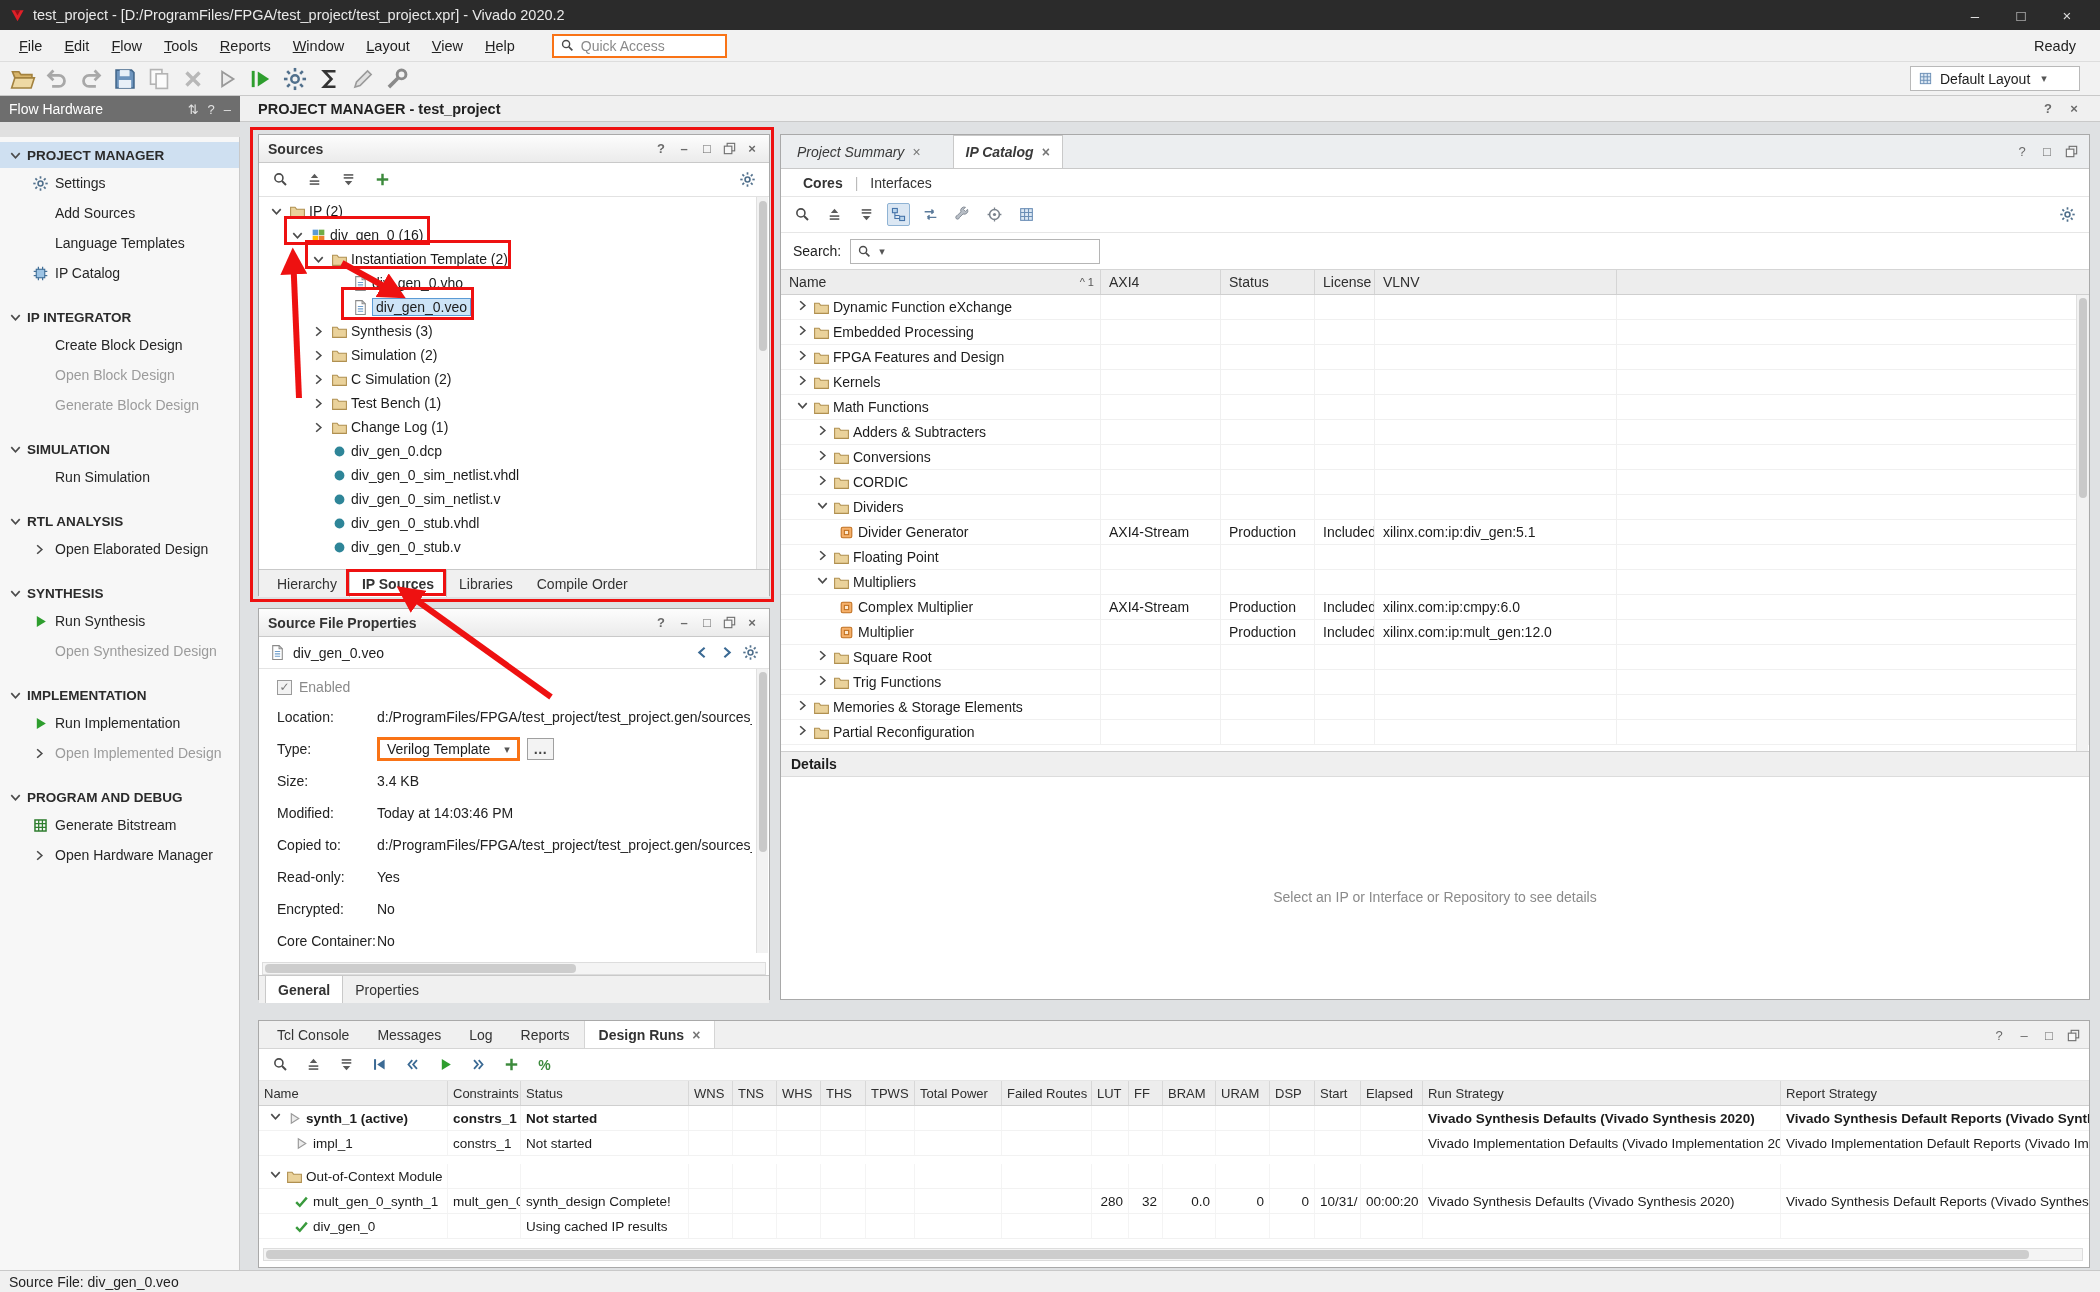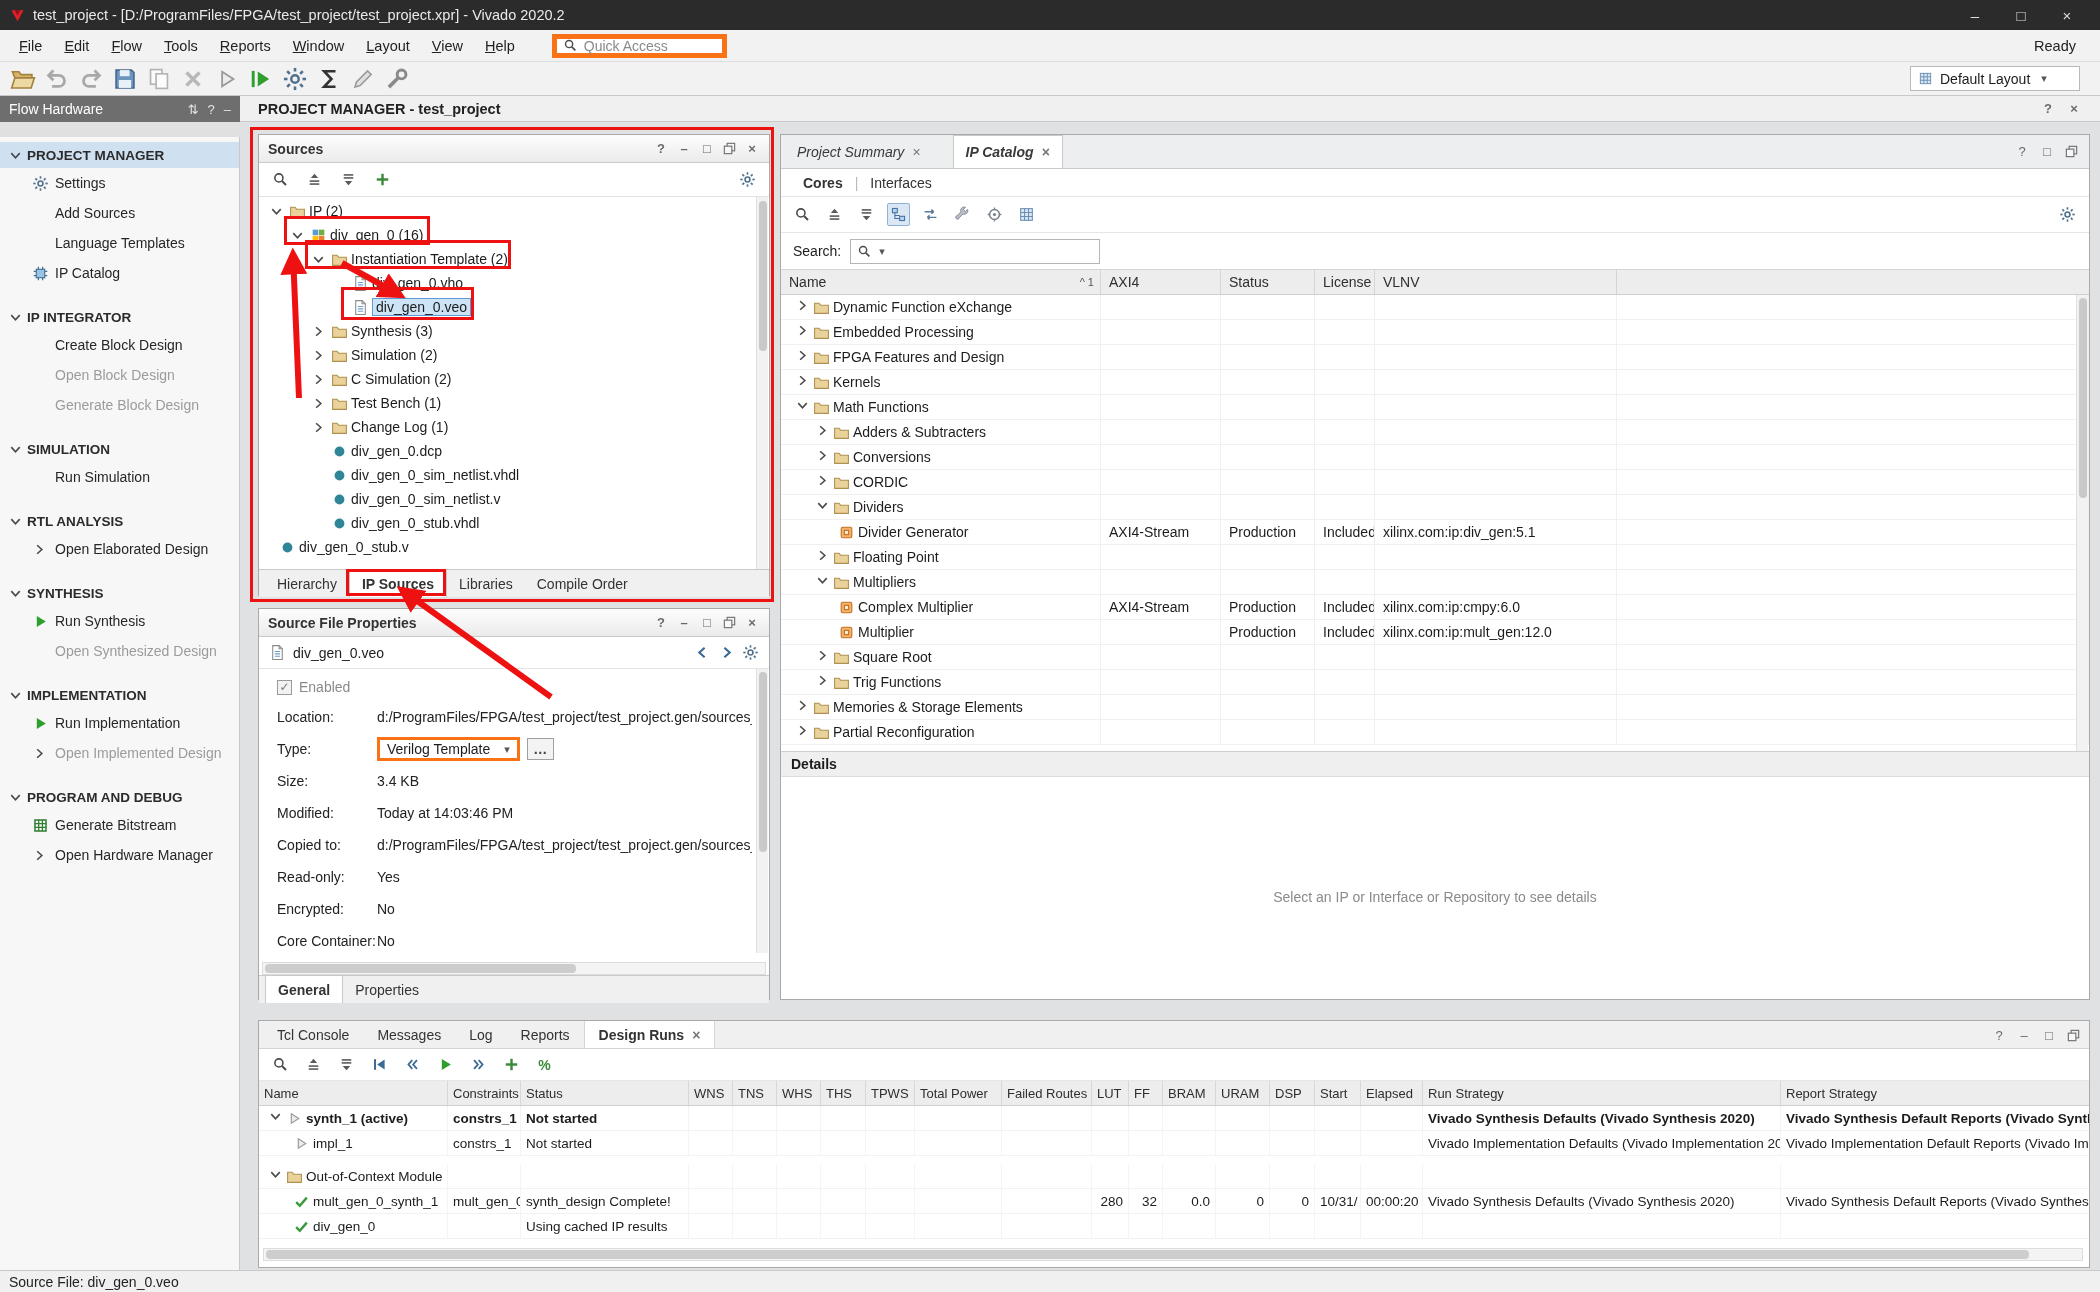--- a/index.html
+++ b/index.html
@@ -18,21 +18,21 @@
   
   .titlebar{position:absolute;left:0;top:0;width:2100px;height:30px;background:#2b2b2b;color:#e9e9e9;
             display:flex;align-items:center;padding:0 10px;font-size:14.5px;gap:8px;}
   .win-btns{margin-left:auto;display:flex;}
   .win-btn{width:46px;height:30px;display:flex;align-items:center;justify-content:center;color:#ddd;font-size:15px;}
 
   .menubar{position:absolute;left:0;top:30px;width:2100px;height:32px;background:#f2f2f2;border-bottom:1px solid #ddd;
            display:flex;align-items:center;padding:0 8px;}
   .menu-items{display:flex;}
   .menu-item{padding:5px 11px;font-size:14.5px;color:#222;}
-  .quick-access{margin-left:26px;width:175px;height:24px;background:#fff;border:5px solid #f97316;
+  .quick-access{margin-left:26px;width:175px;height:24px;background:#fff;border:2px solid #f97316;
                 display:flex;align-items:center;gap:6px;padding:0 6px;color:#8a8a8a;font-size:14px;}
   .ready{margin-left:auto;padding-right:16px;font-size:14.5px;color:#222;}
 
   .toolbar{position:absolute;left:0;top:62px;width:2100px;height:34px;background:#f2f2f2;border-bottom:1px solid #c9c9c9;
            display:flex;align-items:center;padding:0 10px;}
   .tb-icons{display:flex;gap:8px;align-items:center;}
   .tb-icon{width:26px;height:26px;display:inline-flex;align-items:center;justify-content:center;border-radius:3px;}
   .layout-combo{margin-left:auto;margin-right:10px;width:170px;height:25px;border:1px solid #b9b9b9;background:#fff;
                 display:flex;align-items:center;gap:7px;padding:0 7px;font-size:14px;}
 
@@ -768,21 +768,21 @@
       </div>
       <div class="tree-row" style="padding-left:52px">
         <span class="tw"></span>
         <span class="icon ">
           <svg viewBox="0 0 16 16">
             <circle cx="8" cy="8" r="4.6" fill="#2e8598"></circle>
           </svg>
         </span>
         <span class="tree-label">div_gen_0_stub.vhdl</span>
       </div>
-      <div class="tree-row" style="">
+      <div class="tree-row" style="padding-left:52px">
         <span class="tw"></span>
         <span class="icon ">
           <svg viewBox="0 0 16 16">
             <circle cx="8" cy="8" r="4.6" fill="#2e8598"></circle>
           </svg>
         </span>
         <span class="tree-label">div_gen_0_stub.v</span>
       </div>
     </div>
   <div class="vscroll" id="sources-vscroll">

